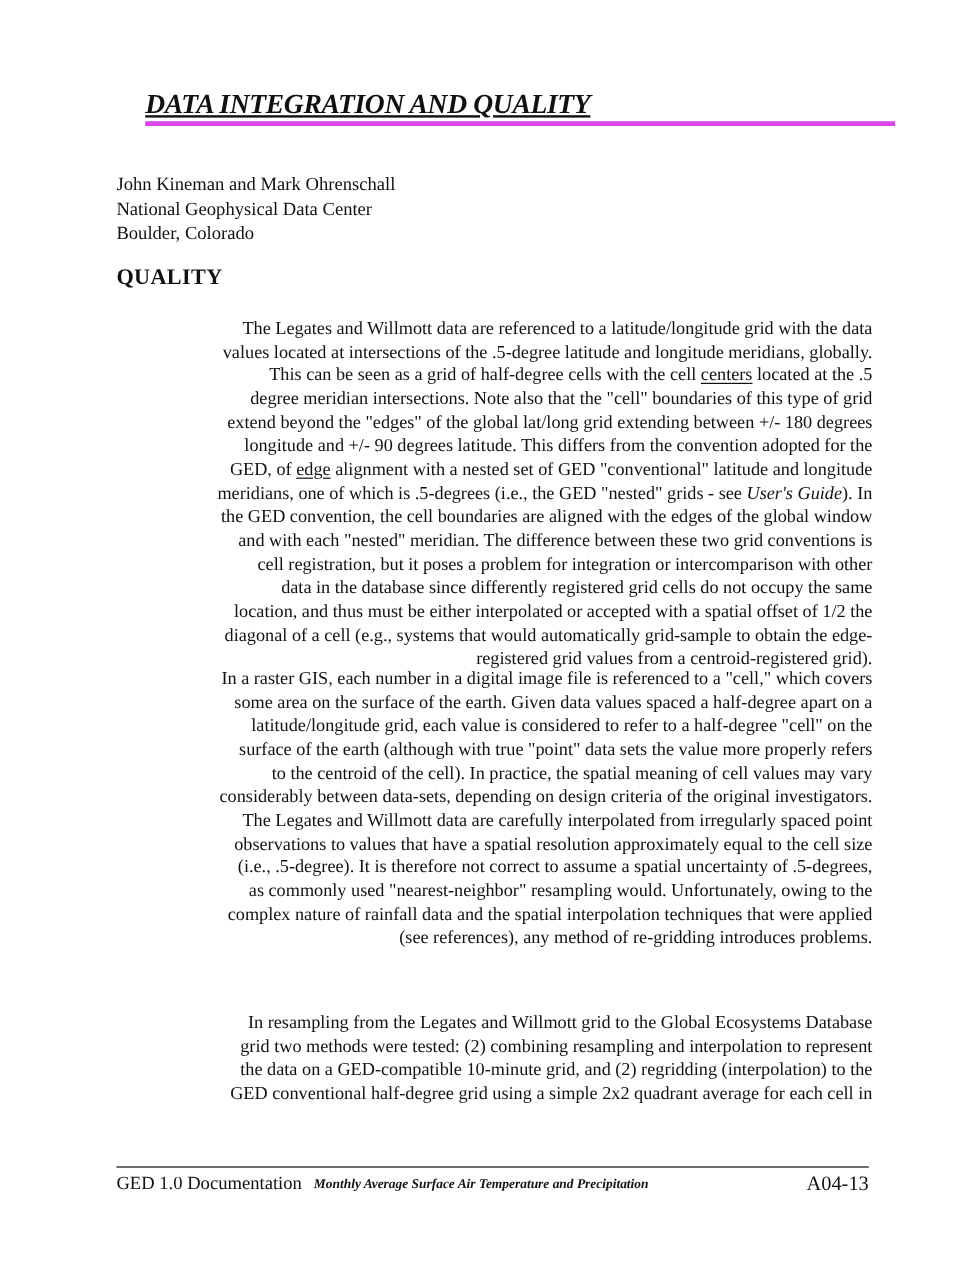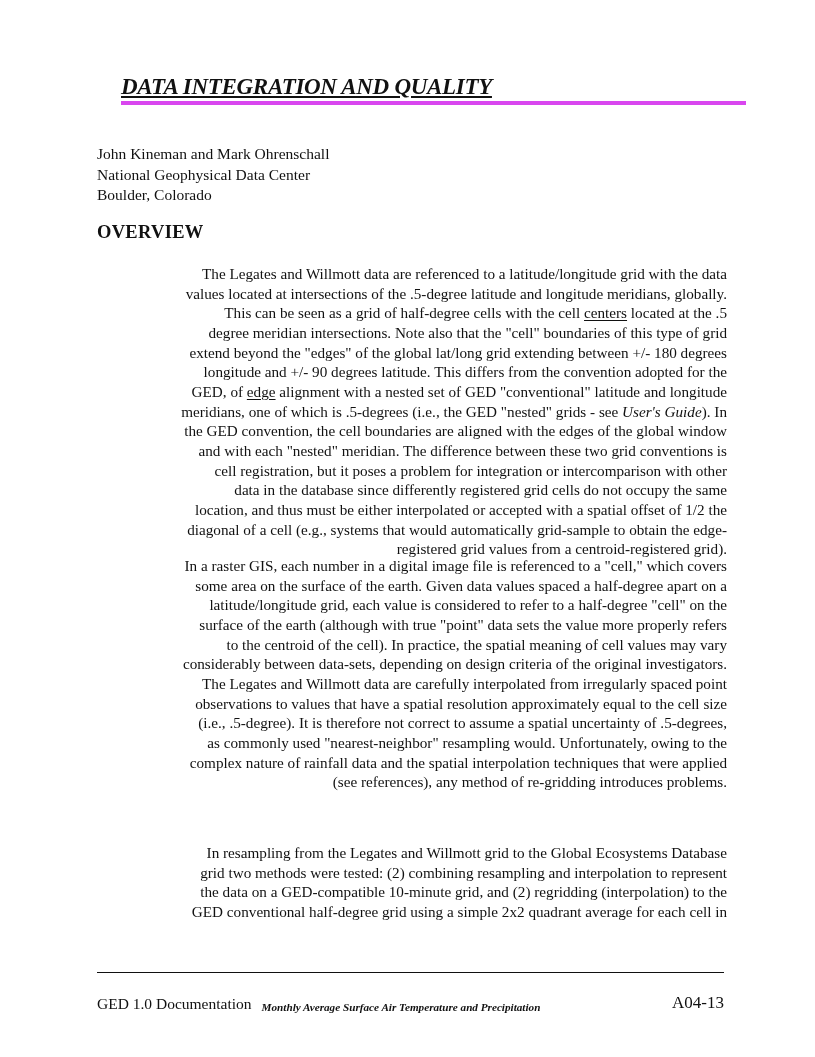--- a/index.html
+++ b/index.html
@@ -12,37 +12,37 @@
   .authors { position: absolute; left: 97px; top: 144px; font-size: 15.5px; line-height: 20.5px; }
   .authors div { white-space: nowrap; }
   .heading { position: absolute; left: 97px; top: 222px; font-size: 18.5px; font-weight: bold; letter-spacing: 0.3px; }
   .para { position: absolute; left: 97px; width: 630px; font-size: 15.2px; line-height: 19.65px; text-align: right; }
   .para .line { white-space: nowrap; display: block; }
   .p1 { top: 264px; }
   .p2 { top: 556px; }
   .p3 { top: 843px; }
   u { text-underline-offset: 2px; }
   .footer { position: absolute; left: 97px; top: 972px; width: 627px; border-top: 1.5px solid #111;
-            padding-top: 20px; display: flex; align-items: flex-end; font-size: 15.5px; }
+            padding-top: 4px; display: flex; align-items: center; font-size: 15.5px; }
   .footer .left { white-space: nowrap; }
   .footer .mid { font-style: italic; font-weight: bold; font-size: 11.2px; margin-left: 10px; white-space: nowrap; }
   .footer .right { margin-left: auto; font-size: 17px; }
 </style>
 </head>
 <body>
 
 <div class="title"><span>DATA INTEGRATION AND QUALITY</span></div>
 
 <div class="authors">
   <div>John Kineman and Mark Ohrenschall</div>
   <div>National Geophysical Data Center</div>
   <div>Boulder, Colorado</div>
 </div>
 
-<div class="heading">OVERVIEW</div>
+<div class="heading">QUALITY</div>
 
 <div class="para p1">
   <span class="line">The Legates and Willmott data are referenced to a latitude/longitude grid with the data</span>
   <span class="line">values located at intersections of the .5-degree latitude and longitude meridians, globally.</span>
   <span class="line"><span>This can be seen as a grid of half-degree cells with the cell </span><u>centers</u><span> located at the .5</span></span>
   <span class="line">degree meridian intersections.  Note also that the "cell" boundaries of this type of grid</span>
   <span class="line">extend beyond the "edges" of the global lat/long grid extending between +/- 180 degrees</span>
   <span class="line">longitude and +/- 90 degrees latitude.  This differs from the convention adopted for the</span>
   <span class="line"><span>GED, of </span><u>edge</u><span> alignment with a nested set of GED "conventional" latitude and longitude</span></span>
   <span class="line"><span>meridians, one of which is .5-degrees (i.e., the GED "nested" grids - see </span><i>User's Guide</i><span>).  In</span></span>

